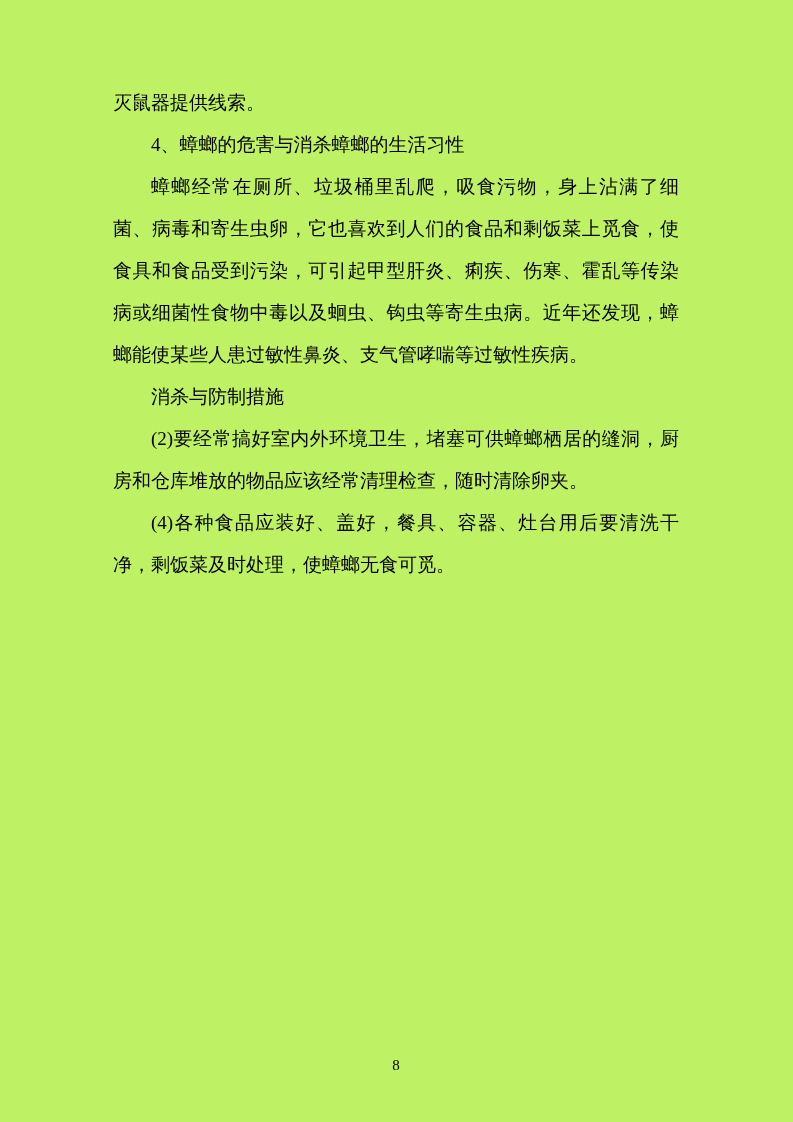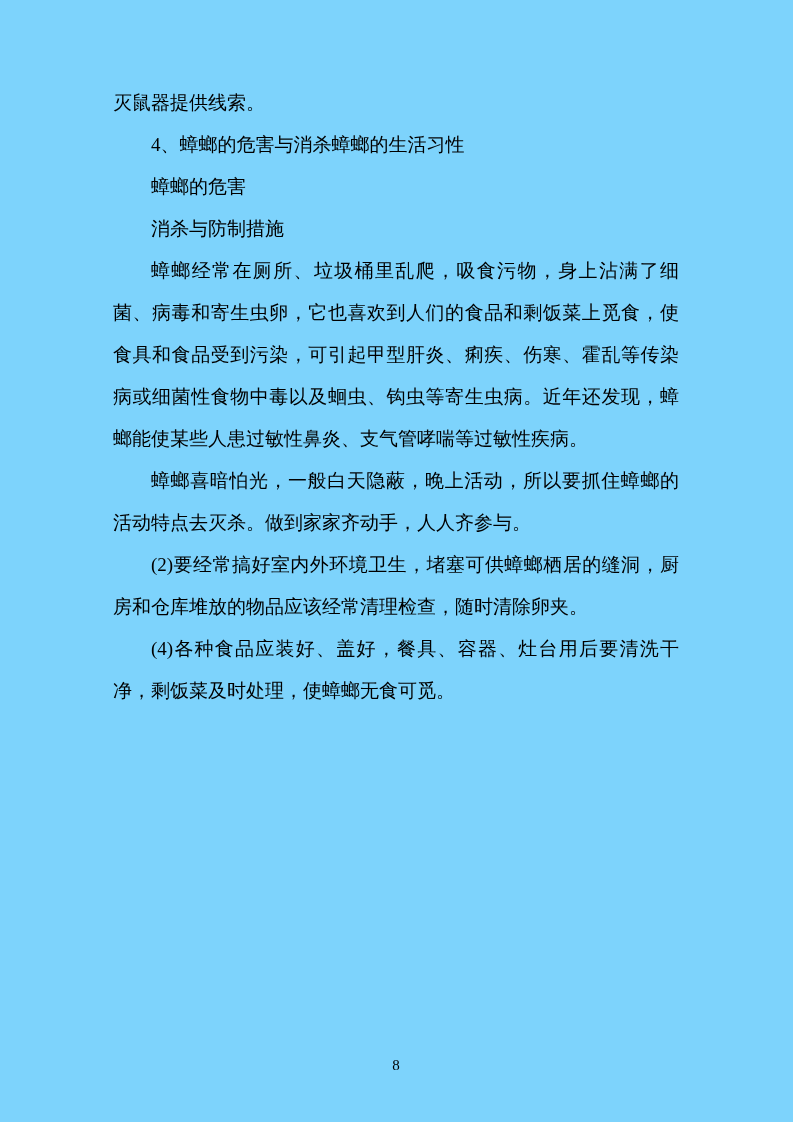--- a/index.html
+++ b/index.html
@@ -13,21 +13,21 @@
     position: relative;
     overflow: hidden;
     font-family: "Liberation Serif", "DejaVu Serif", serif;
     color: #000000;
   }
   .page {
     position: absolute;
     left: 0; top: 0;
     width: 793px;
     height: 1122px;
-    background: #7dd3fc;
+    background: #bef264;
   }
   .content {
     position: absolute;
     left: 113px;
     top: 82px;
     width: 566px;
   }
   .content p.para {
     margin: 0;
     padding: 0;
@@ -52,21 +52,19 @@
     color: #000000;
   }
 </style>
 </head>
 <body>
 
 <div class="page">
   <div class="content">
       <p class="para">灭鼠器提供线索。</p>
       <p class="para indent">4、蟑螂的危害与消杀蟑螂的生活习性</p>
-      <p class="para indent">蟑螂的危害</p>
+      <p class="para indent">蟑螂经常在厕所、垃圾桶里乱爬，吸食污物，身上沾满了细菌、病毒和寄生虫卵，它也喜欢到人们的食品和剩饭菜上觅食，使食具和食品受到污染，可引起甲型肝炎、痢疾、伤寒、霍乱等传染病或细菌性食物中毒以及蛔虫、钩虫等寄生虫病。近年还发现，蟑螂能使某些人患过敏性鼻炎、支气管哮喘等过敏性疾病。</p>
       <p class="para indent">消杀与防制措施</p>
-      <p class="para indent">蟑螂经常在厕所、垃圾桶里乱爬，吸食污物，身上沾满了细菌、病毒和寄生虫卵，它也喜欢到人们的食品和剩饭菜上觅食，使食具和食品受到污染，可引起甲型肝炎、痢疾、伤寒、霍乱等传染病或细菌性食物中毒以及蛔虫、钩虫等寄生虫病。近年还发现，蟑螂能使某些人患过敏性鼻炎、支气管哮喘等过敏性疾病。</p>
-      <p class="para indent">蟑螂喜暗怕光，一般白天隐蔽，晚上活动，所以要抓住蟑螂的活动特点去灭杀。做到家家齐动手，人人齐参与。</p>
       <p class="para indent">(2)要经常搞好室内外环境卫生，堵塞可供蟑螂栖居的缝洞，厨房和仓库堆放的物品应该经常清理检查，随时清除卵夹。</p>
       <p class="para indent">(4)各种食品应装好、盖好，餐具、容器、灶台用后要清洗干净，剩饭菜及时处理，使蟑螂无食可觅。</p>
     </div>
   <div class="page-number">8</div>
 </div>
 
 </body></html>

